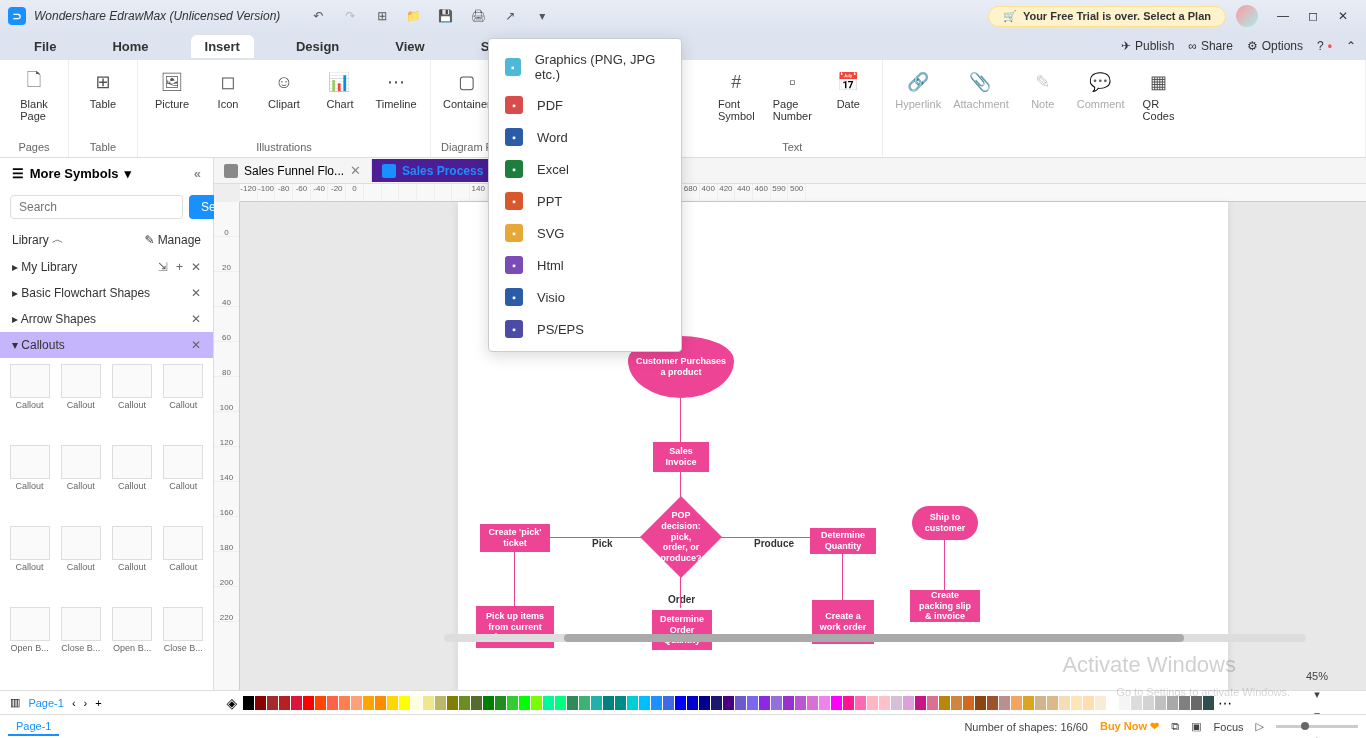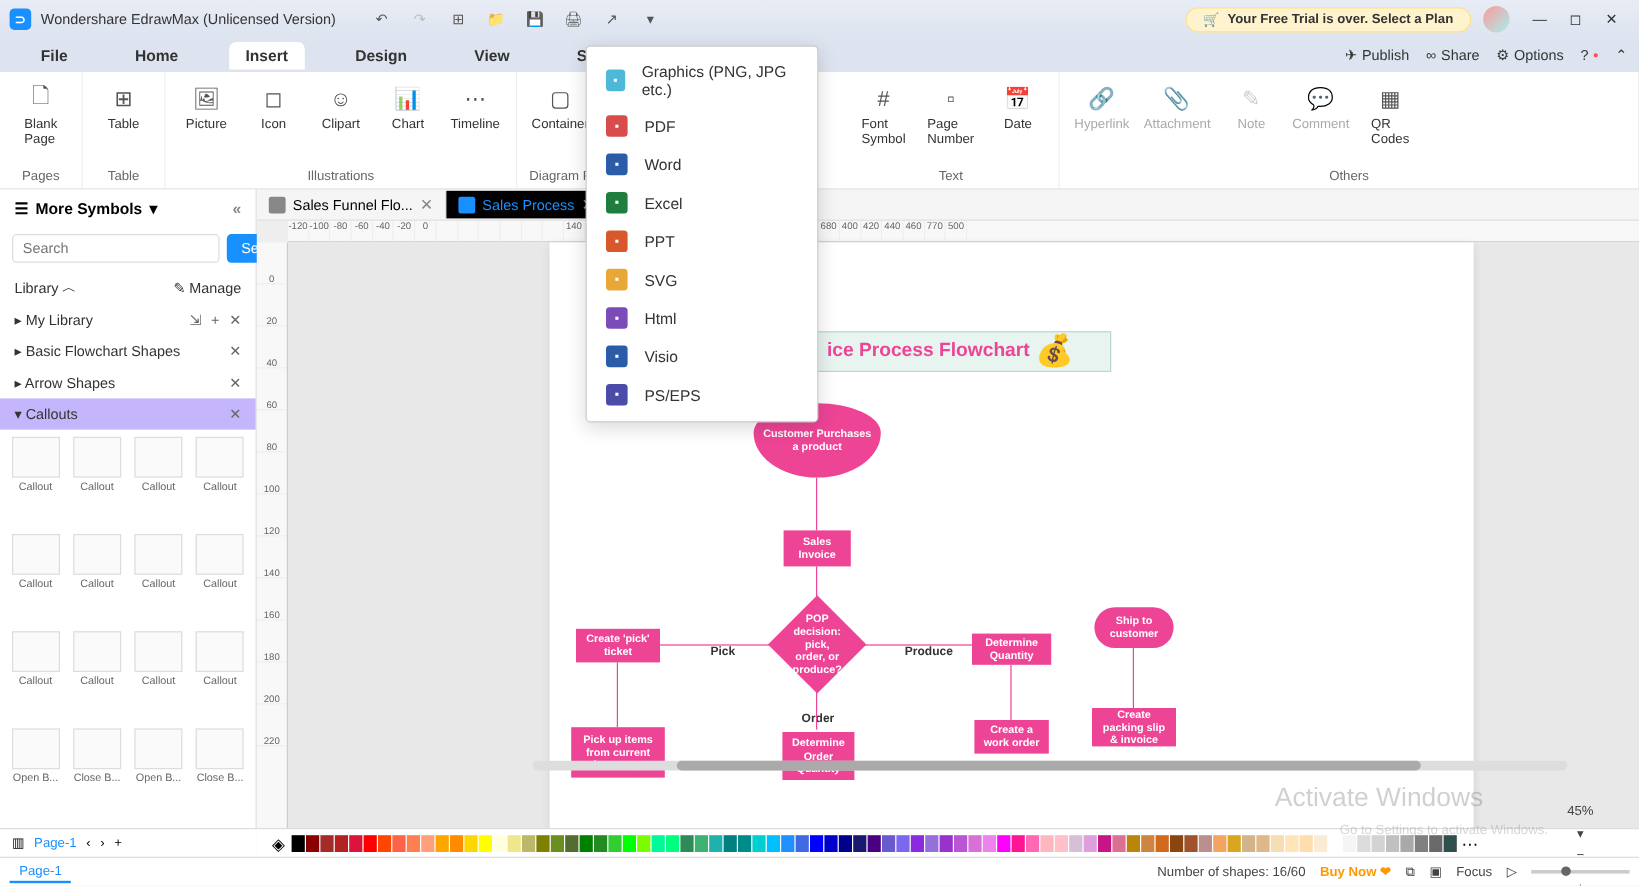--- a/index.html
+++ b/index.html
@@ -1,21 +1,21 @@
 <!DOCTYPE html>
 <html><head>
 <meta charset="utf-8">
 <style>
 * { margin:0; padding:0; box-sizing:border-box; font-family:"Segoe UI",Arial,sans-serif; }
 body { width:1366px; height:738px; overflow:hidden; background:#f0f0f0; position:relative; }
 
 
 .titlebar { height:32px; background:linear-gradient(#e8ecf5,#dde4f0); display:flex; align-items:center; padding:0 8px; font-size:12px; }
 .titlebar .logo { width:18px; height:18px; background:#1890ff; border-radius:4px; margin-right:8px; display:flex; align-items:center; justify-content:center; color:#fff; font-weight:bold; font-size:11px; }
-.titlebar .title { color:#333; margin-right:20px; }
+.titlebar .title { color:#333; margin-right:20px;font-style:italic; }
 .titlebar .qa { display:flex; gap:16px; margin-left:10px; }
 .titlebar .qa-btn { width:16px; height:16px; display:flex; align-items:center; justify-content:center; color:#555; cursor:pointer; }
 .titlebar .spacer { flex:1; }
 .titlebar .trial { background:#fff3cd; border:1px solid #ffe08a; border-radius:14px; padding:3px 14px; font-size:11px; font-weight:600; color:#333; display:flex; align-items:center; gap:6px; }
 .titlebar .avatar { width:22px; height:22px; border-radius:50%; background:linear-gradient(135deg,#ff9a9e,#a8edea); margin:0 10px; }
 .titlebar .winbtn { width:30px; height:20px; display:flex; align-items:center; justify-content:center; color:#333; cursor:pointer; }
 
 
 .menubar { height:28px; background:#dde4f0; display:flex; align-items:center; padding:0 20px; font-size:13px; gap:28px; position:relative; }
 .menubar .mitem { padding:4px 14px; cursor:pointer; color:#333;font-weight:bold; }
@@ -47,21 +47,21 @@
 .sb-cat .tools { display:flex; gap:8px; color:#666; }
 .sb-cat.expanded { background:#c4b5fd; }
 .sb-shapes { flex:1; overflow:auto; padding:6px; display:grid; grid-template-columns:repeat(4,1fr); gap:4px; }
 .shape-cell { display:flex; flex-direction:column; align-items:center; font-size:9px; color:#666; gap:2px; cursor:pointer; }
 .shape-thumb { width:40px; height:34px; border:1px solid #ddd; background:#fafafa; display:flex; align-items:center; justify-content:center; font-size:8px; color:#999; }
 
 
 .doctabs { position:absolute; left:214px; right:0; top:158px; height:26px; background:#f5f5f5; display:flex; align-items:center; border-bottom:1px solid #ddd; }
 .dtab { display:flex; align-items:center; gap:6px; padding:4px 10px; font-size:12px; cursor:pointer; border-right:1px solid #ddd; }
 .dtab .ticon { width:14px; height:14px; background:#888; border-radius:2px; }
-.dtab.active { background:#000000; color:#1890ff; font-weight:400; }
+.dtab.active { background:#4c1d95; color:#1890ff; font-weight:700; }
 .dtab.active .ticon { background:#1890ff; }
 .dtab .close { color:#888; font-size:13px; }
 
 
 .canvas-wrap { position:absolute; left:214px; right:0; top:184px; bottom:48px; background:#eee; overflow:hidden; }
 .ruler-h { position:absolute; top:0; left:26px; right:0; height:18px; background:#f8f8f8; border-bottom:1px solid #ccc; font-size:8px; color:#666; display:flex; }
 .ruler-h .tick { width:17.7px; text-align:center; border-right:1px solid #eee; }
 .ruler-v { position:absolute; top:18px; left:0; width:26px; bottom:0; background:#f8f8f8; border-right:1px solid #ccc; font-size:8px; color:#666; }
 .ruler-v .vtick { height:35px; text-align:center; padding-top:26px; border-bottom:1px solid #eee; }
 .canvas { position:absolute; left:26px; top:18px; right:0; bottom:0; background:#e8e8e8; }
@@ -243,21 +243,20 @@
     <div class="rbtn dim">
           <div class="ricon">💬</div>
           <span>Comment</span>
         </div>
     <div class="rbtn">
           <div class="ricon">▦</div>
           <span style="white-space:pre-line">QR
 Codes</span>
         </div>
   </div>
-      <div class="glabel">Others</div>
     </div>
 </div>
 
 <div class="sidebar">
   <div class="sb-head">
     <span>☰</span>
     <span>More Symbols</span>
     <span>▾</span>
     <span class="collapse">«</span>
   </div>
@@ -401,42 +400,39 @@
       <div class="tick">280</div>
       <div class="tick">300</div>
       <div class="tick">320</div>
       <div class="tick">340</div>
       <div class="tick">360</div>
       <div class="tick">680</div>
       <div class="tick">400</div>
       <div class="tick">420</div>
       <div class="tick">440</div>
       <div class="tick">460</div>
-      <div class="tick">770</div>
+      <div class="tick">590</div>
       <div class="tick">500</div>
     </div>
   <div class="ruler-v" id="ruler-v">
       <div class="vtick">0</div>
       <div class="vtick">20</div>
       <div class="vtick">40</div>
       <div class="vtick">60</div>
       <div class="vtick">80</div>
       <div class="vtick">100</div>
       <div class="vtick">120</div>
       <div class="vtick">140</div>
       <div class="vtick">160</div>
       <div class="vtick">180</div>
       <div class="vtick">200</div>
       <div class="vtick">220</div>
     </div>
   <div class="canvas">
     <div class="page">
-      <div class="fc title" style="left:200px;top:74px;width:268px;height:34px">
-        <span>ice Process Flowchart</span>&nbsp;<span class="dollar">💰</span>
-      </div>
       <div class="fc oval" style="left:170px;top:134px;width:106px;height:62px;border-radius:50% 50% 50% 50%/40% 40% 60% 60%">Customer Purchases a product</div>
       <div class="fc-line" style="left:222px;top:196px;width:1px;height:44px"></div>
       <div class="fc" style="left:195px;top:240px;width:56px;height:30px">Sales Invoice</div>
       <div class="fc-line" style="left:222px;top:270px;width:1px;height:36px"></div>
       <div class="fc diamond" style="left:194px;top:306px;width:58px;height:58px">
           <span>POP decision: pick, order, or produce?</span>
         </div>
       <div class="fc-label" style="left:134px;top:336px">Pick</div>
       <div class="fc-label" style="left:296px;top:336px">Produce</div>
       <div class="fc-label" style="left:210px;top:392px">Order</div>
@@ -444,21 +440,21 @@
       <div class="fc-line" style="left:252px;top:335px;width:102px;height:1px"></div>
       <div class="fc" style="left:22px;top:322px;width:70px;height:28px">Create 'pick' ticket</div>
       <div class="fc" style="left:352px;top:326px;width:66px;height:26px">Determine Quantity</div>
       <div class="fc round" style="left:454px;top:304px;width:66px;height:34px">Ship to customer</div>
       <div class="fc-line" style="left:222px;top:364px;width:1px;height:42px"></div>
       <div class="fc-line" style="left:56px;top:350px;width:1px;height:54px"></div>
       <div class="fc-line" style="left:384px;top:352px;width:1px;height:46px"></div>
       <div class="fc-line" style="left:486px;top:338px;width:1px;height:52px"></div>
       <div class="fc" style="left:18px;top:404px;width:78px;height:42px">Pick up items from current inventory</div>
       <div class="fc" style="left:194px;top:408px;width:60px;height:40px">Determine Order Quantity</div>
-      <div class="fc" style="left:354px;top:398px;width:62px;height:28px">Create a work order</div>
+      <div class="fc" style="left:354px;top:398px;width:62px;height:44px">Create a work order</div>
       <div class="fc" style="left:452px;top:388px;width:70px;height:32px">Create packing slip &amp; invoice</div>
     </div>
   </div>
   <div class="hscroll">
       <div class="thumb"></div>
     </div>
 </div>
 
 <div class="dropdown" id="dropdown">
     <div class="dd-item">

